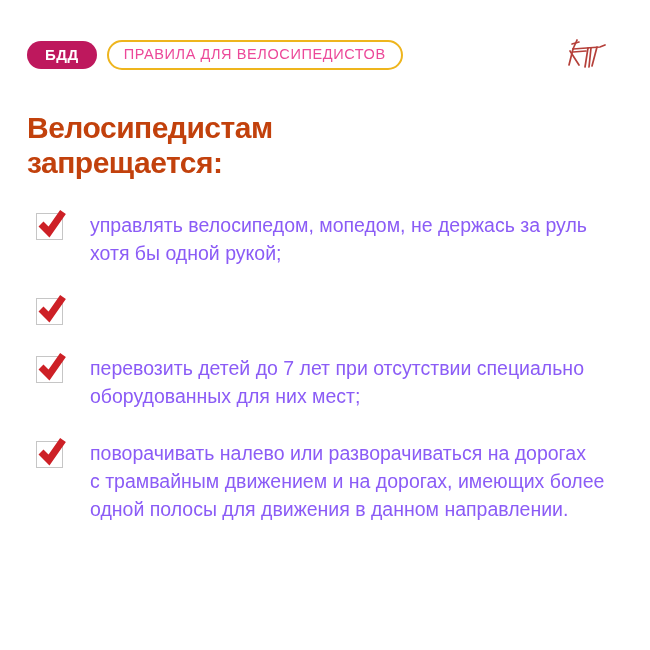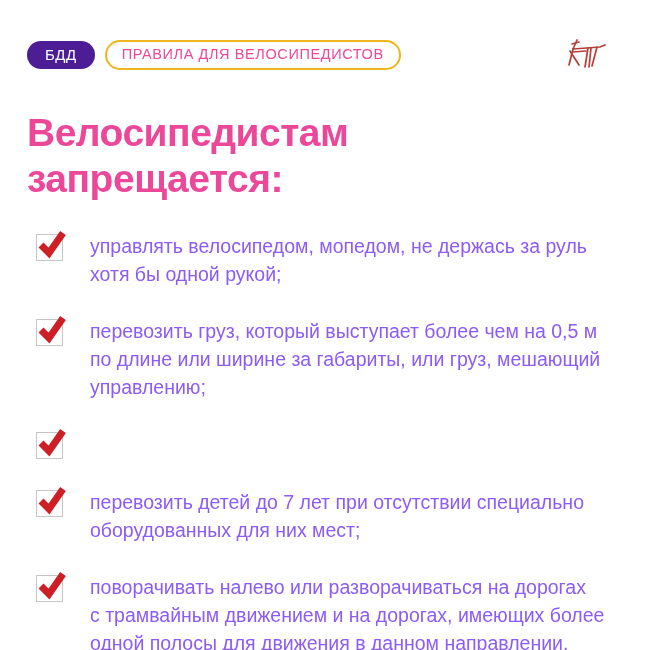--- a/index.html
+++ b/index.html
@@ -17,24 +17,24 @@
     box-sizing: border-box;
     padding: 34px 24px 0 27px;
   }
   
   .header {
     display: flex;
     align-items: center;
     gap: 10px;
   }
   .badge-solid {
-    background: #4c1d95;
+    background: #be185d;
     color: #ffffff;
     font-size: 15px;
-    font-weight: normal;
+    font-weight: bold;
     letter-spacing: 0.5px;
     padding: 6px 18px 7px 18px;
     border-radius: 999px;
     line-height: 1;
   }
   .badge-outline {
     border: 2px solid #EEB51D;
     color: #ec4899;
     font-size: 14.5px;
     letter-spacing: 0.6px;
@@ -45,23 +45,23 @@
   }
   .logo {
     margin-left: auto;
     margin-right: 16px;
     width: 46px;
     height: 42px;
   }
   
   .title {
     margin: 34px 0 0 0;
-    font-size: 39px;
+    font-size: 30px;
     font-weight: bold;
-    color: #ec4899;
+    color: #c2410c;
     line-height: 1.17;
     letter-spacing: -0.5px;
     white-space: pre-line;
   }
   
   .checklist {
     list-style: none;
     margin: 31px 0 0 0;
     padding: 0;
   }
@@ -128,30 +128,20 @@
     <li class="check-item">
       <span class="checkbox">
         <svg width="30" height="30" viewBox="0 0 30 30">
           <path d="M4 15 L12 23 L26 3" fill="none" stroke="#CD2026" stroke-width="7" stroke-linecap="butt" stroke-linejoin="miter"></path>
         </svg>
       </span>
       <p class="check-text">управлять велосипедом, мопедом, не держась за руль
 хотя бы одной рукой;</p>
     </li>
 
-    <li class="check-item">
-      <span class="checkbox">
-        <svg width="30" height="30" viewBox="0 0 30 30">
-          <path d="M4 15 L12 23 L26 3" fill="none" stroke="#CD2026" stroke-width="7" stroke-linecap="butt" stroke-linejoin="miter"></path>
-        </svg>
-      </span>
-      <p class="check-text">перевозить груз, который выступает более чем на 0,5 м
-по длине или ширине за габариты, или груз, мешающий
-управлению;</p>
-    </li>
 
     <li class="check-item">
       <span class="checkbox">
         <svg width="30" height="30" viewBox="0 0 30 30">
           <path d="M4 15 L12 23 L26 3" fill="none" stroke="#CD2026" stroke-width="7" stroke-linecap="butt" stroke-linejoin="miter"></path>
         </svg>
       </span>
     </li>
 
     <li class="check-item">

